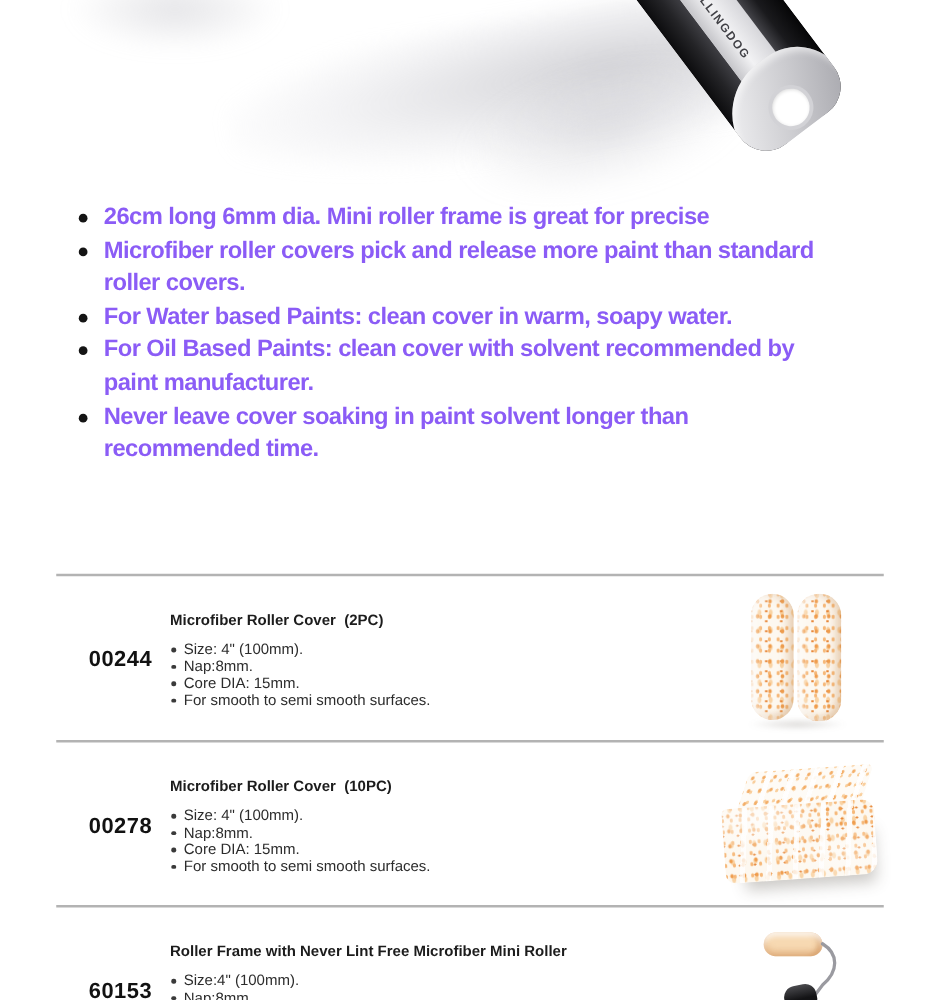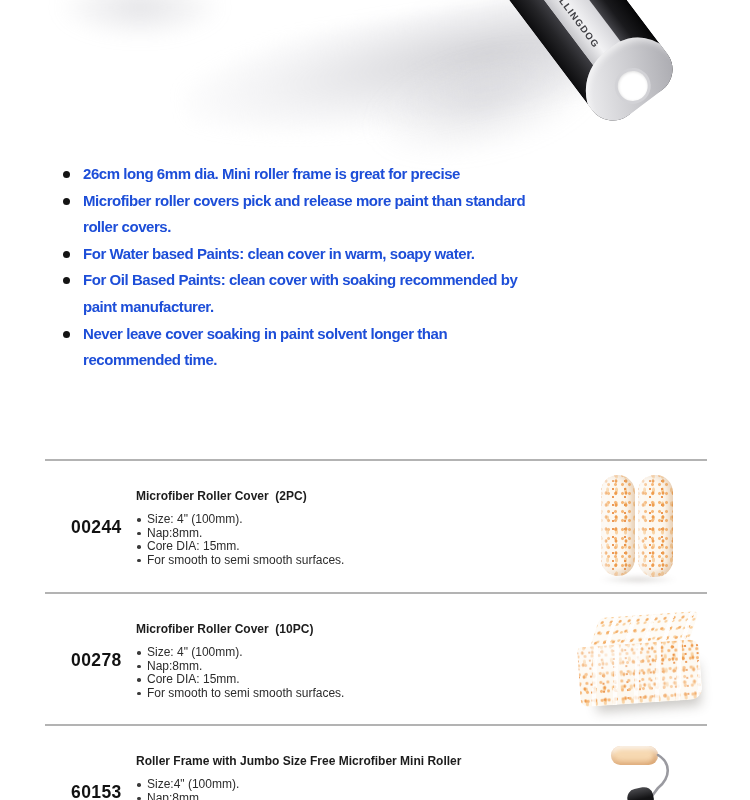--- a/index.html
+++ b/index.html
@@ -35,21 +35,21 @@
     box-shadow:inset 0 4px 6px rgba(255,255,255,0.6); }
   .h-hole { position:absolute; left:50%; margin-left:-15px; bottom:9px; width:30px; height:30px;
     border-radius:50%; background:#ffffff;
     box-shadow:0 0 0 3px #d2d2d6, inset 0 1px 3px rgba(0,0,0,0.14); }
 
   
   .features { position:absolute; left:60px; top:161px; width:650px; list-style:none; }
   .features li { position:relative; padding-left:23px; }
   .f-dot { position:absolute; left:3px; top:10px; width:7px; height:7px;
     border-radius:50%; background:#141414; }
-  .f-line { font-size:15px; font-weight:bold; color:#1d4ed8; line-height:26.6px;
+  .f-line { font-size:19px; font-weight:bold; color:#8b5cf6; line-height:26.6px;
     letter-spacing:-0.45px; white-space:nowrap; }
 
   
   .p-row { position:absolute; left:0; width:750px; height:133px; }
   .row1 { top:459px; } .row2 { top:592px; } .row3 { top:724px; height:76px; }
   .divider { position:absolute; left:45px; top:0; width:662px; height:2px; background:#b3b3b3; }
   .p-code { position:absolute; left:55px; top:58px; font-size:17.5px; font-weight:bold;
     letter-spacing:0.4px; color:#121212;margin-left:16px; }
   .p-title { position:absolute; left:136px; top:30px; font-size:12px; font-weight:bold;
     color:#1c1c1c; white-space:pre; }
@@ -141,21 +141,21 @@
       <span class="f-dot"></span>
       <div class="f-line">Microfiber roller covers pick and release more paint than standard</div>
       <div class="f-line">roller covers.</div>
     </li>
     <li>
       <span class="f-dot"></span>
       <div class="f-line">For Water based Paints: clean cover in warm, soapy water.</div>
     </li>
     <li>
       <span class="f-dot"></span>
-      <div class="f-line">For Oil Based Paints: clean cover with soaking recommended by</div>
+      <div class="f-line">For Oil Based Paints: clean cover with solvent recommended by</div>
       <div class="f-line">paint manufacturer.</div>
     </li>
     <li>
       <span class="f-dot"></span>
       <div class="f-line">Never leave cover soaking in paint solvent longer than</div>
       <div class="f-line">recommended time.</div>
     </li>
   </ul>
 
   <section class="p-row row1">
@@ -190,21 +190,21 @@
       <div class="bundle-front speckle">
         <div class="roll-stripes-v"></div>
         <div class="plastic-sheen"></div>
       </div>
     </div>
   </section>
 
   <section class="p-row row3">
     <div class="divider"></div>
     <div class="p-code">60153</div>
-    <div class="p-title">Roller Frame with Jumbo Size Free Microfiber Mini Roller</div>
+    <div class="p-title">Roller Frame with Never Lint Free Microfiber Mini Roller</div>
     <div class="p-specs">
       <div class="s-line"><span class="s-dot"></span><span>Size:4" (100mm).</span></div>
       <div class="s-line"><span class="s-dot"></span><span>Nap:8mm.</span></div>
     </div>
     <div class="mini-cover speckle-dense"></div>
     <svg class="mini-wire" width="32" height="50" viewBox="0 0 32 50">
       <path d="M14 2 C27 10 27 24 14 35 L5 47" stroke="#9a9aa0" stroke-width="2.6" fill="none" stroke-linecap="round"></path>
     </svg>
     <div class="mini-handle"></div>
   </section>

